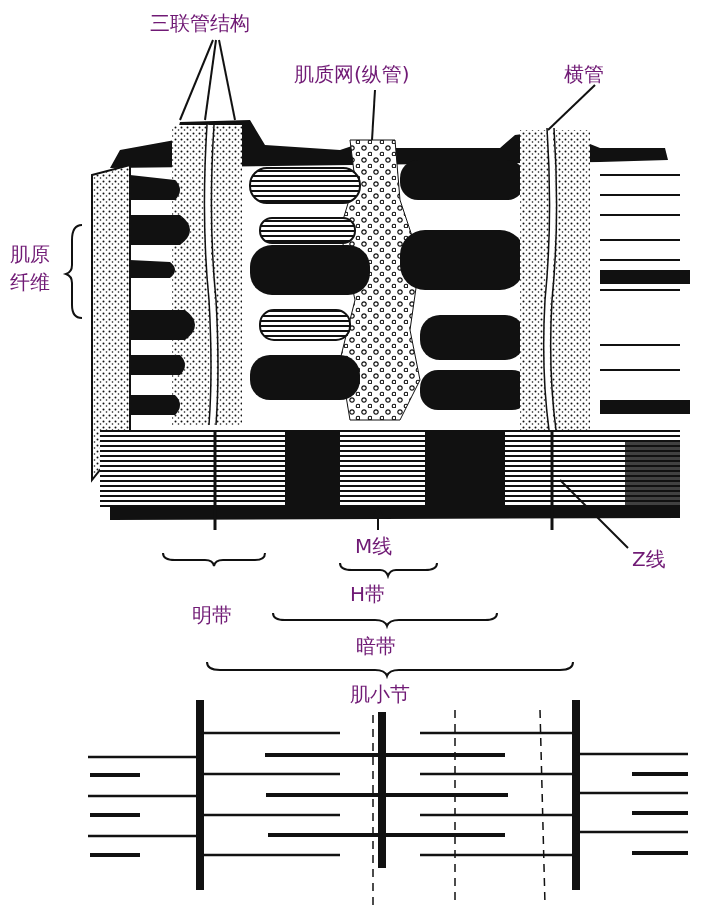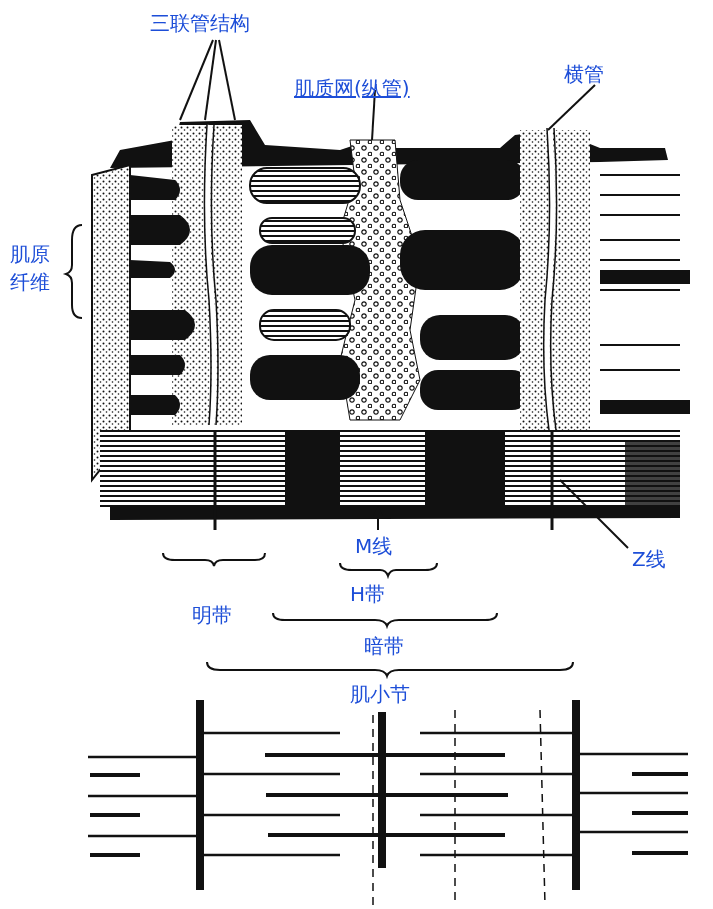--- a/index.html
+++ b/index.html
@@ -1,18 +1,18 @@
 <!DOCTYPE html>
 <html><head>
   <meta charset="utf-8">
   <style>
     html, body { margin: 0; padding: 0; background: #ffffff; }
     body { width: 713px; height: 909px; position: relative; overflow: hidden;
            font-family: "DejaVu Sans", "Liberation Sans", sans-serif; color: #111; }
-    .label { position: absolute; font-size: 20px; line-height: 22px; white-space: nowrap; color: #1d4ed8; }
+    .label { position: absolute; font-size: 20px; line-height: 22px; white-space: nowrap; color: #701a75; }
     .label.vert { line-height: 28px; white-space: normal; width: 44px; }
     svg { position: absolute; left: 0; top: 0; }
   </style>
 </head>
 <body>
 
 <svg width="713" height="909" viewBox="0 0 713 909">
   <defs>
     <pattern id="stipple" width="6" height="6" patternUnits="userSpaceOnUse">
       <rect width="6" height="6" fill="#fff"></rect>
@@ -148,24 +148,24 @@
       <line x1="90" y1="815" x2="140" y2="815"></line>
       <line x1="90" y1="855" x2="140" y2="855"></line>
       <line x1="632" y1="774" x2="688" y2="774"></line>
       <line x1="632" y1="813" x2="688" y2="813"></line>
       <line x1="632" y1="853" x2="688" y2="853"></line>
     </g>
   </g>
 </svg>
 
 <div class="label" style="left:150px; top:12px;">三联管结构</div>
-<div class="label" style="left:294px; top:77px;text-decoration:underline;">肌质网(纵管)</div>
+<div class="label" style="left:294px; top:63px;">肌质网(纵管)</div>
 <div class="label" style="left:564px; top:63px;">横管</div>
 <div class="label vert" style="left:10px; top:240px;">
   <span>肌原</span><br>
   <span>纤维</span>
 </div>
 <div class="label" style="left:355px; top:535px;">M线</div>
 <div class="label" style="left:632px; top:548px;">Z线</div>
 <div class="label" style="left:192px; top:604px;">明带</div>
 <div class="label" style="left:350px; top:583px;">H带</div>
-<div class="label" style="left:364px; top:635px;font-family:Liberation Serif, serif;">暗带</div>
+<div class="label" style="left:356px; top:635px;font-family:Liberation Serif, serif;">暗带</div>
 <div class="label" style="left:350px; top:683px;">肌小节</div>
 
 </body></html>

